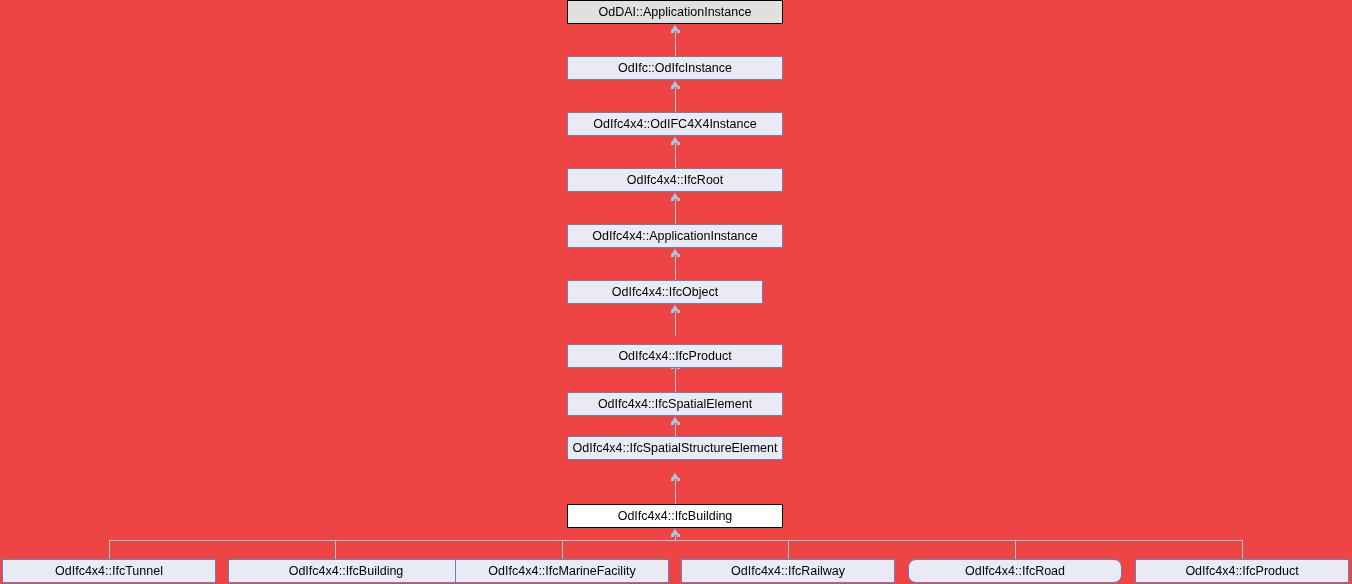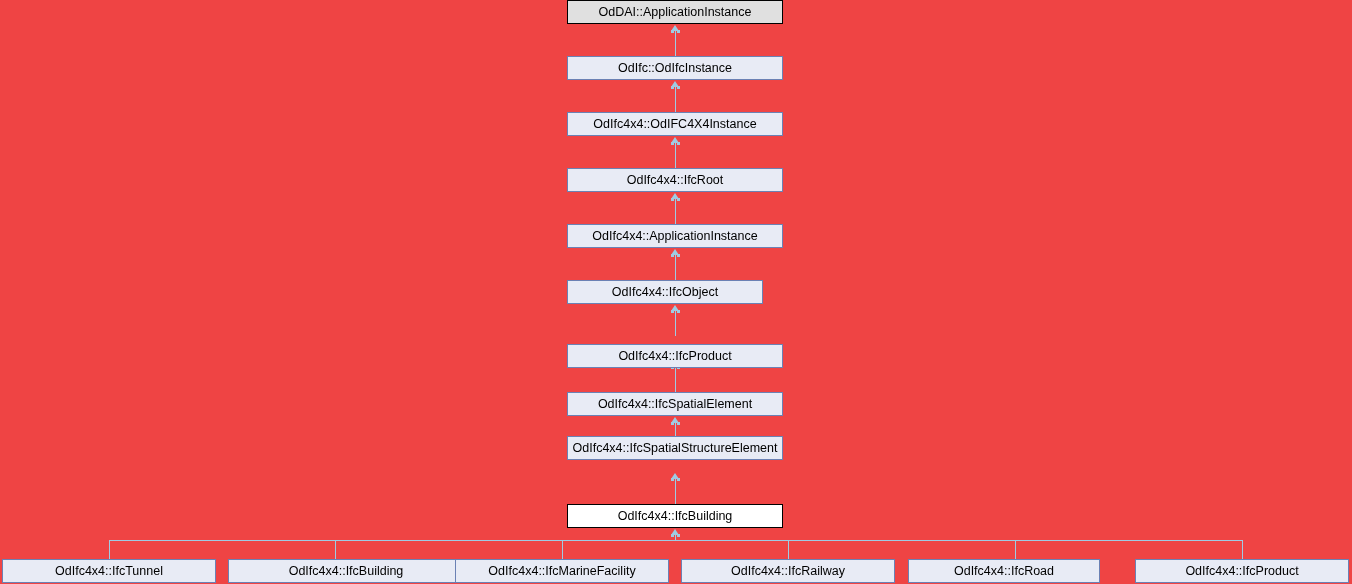--- a/index.html
+++ b/index.html
@@ -128,16 +128,16 @@
       <div class="node normal" style="left: 567px; top: 224px; width: 216px;">OdIfc4x4::ApplicationInstance</div>
       <div class="node normal" style="left: 567px; top: 280px; width: 196px;">OdIfc4x4::IfcObject</div>
       <div class="node normal" style="left: 567px; top: 344px; width: 216px;">OdIfc4x4::IfcProduct</div>
       <div class="node normal" style="left: 567px; top: 392px; width: 216px;">OdIfc4x4::IfcSpatialElement</div>
       <div class="node normal" style="left: 567px; top: 436px; width: 216px;">OdIfc4x4::IfcSpatialStructureElement</div>
       <div class="node current" style="left: 567px; top: 504px; width: 216px;">OdIfc4x4::IfcBuilding</div>
       <div class="node normal" style="left: 2px; top: 559px; width: 214px;">OdIfc4x4::IfcTunnel</div>
       <div class="node normal" style="left: 228px; top: 559px; width: 236px;">OdIfc4x4::IfcBuilding</div>
       <div class="node normal" style="left: 455px; top: 559px; width: 214px;">OdIfc4x4::IfcMarineFacility</div>
       <div class="node normal" style="left: 681px; top: 559px; width: 214px;">OdIfc4x4::IfcRailway</div>
-      <div class="node normal" style="left: 908px; top: 559px; width: 192px;">OdIfc4x4::IfcRoad</div>
+      <div class="node normal" style="left: 908px; top: 559px; width: 214px; border-radius: 8px;">OdIfc4x4::IfcRoad</div>
       <div class="node normal" style="left: 1135px; top: 559px; width: 214px;">OdIfc4x4::IfcProduct</div>
     </div>
 </div>
 
 </body></html>

